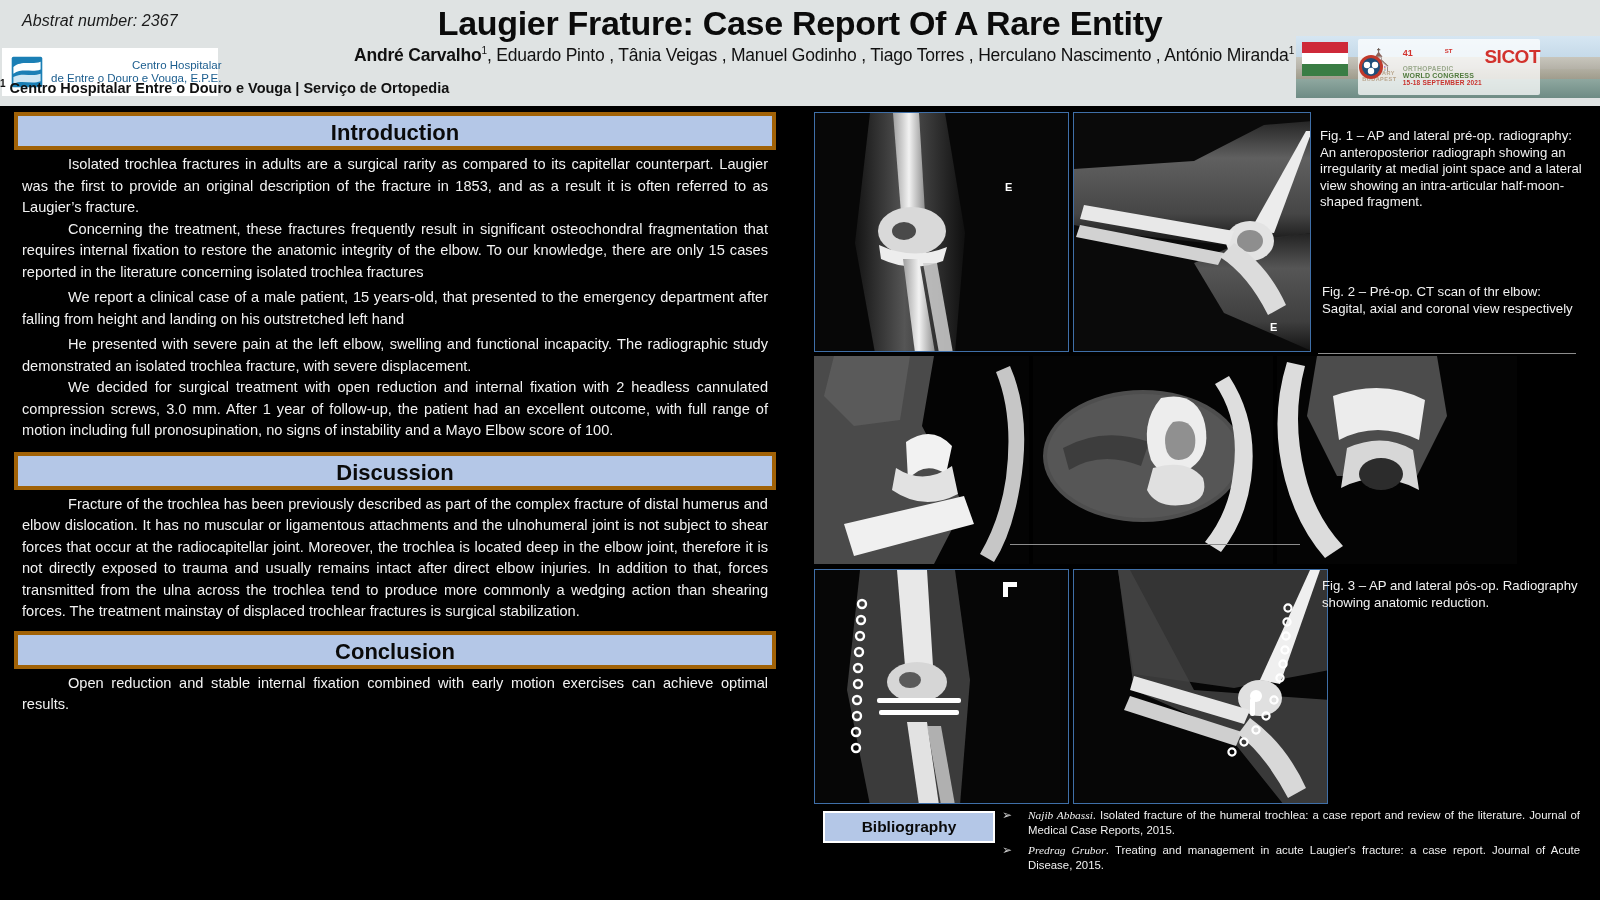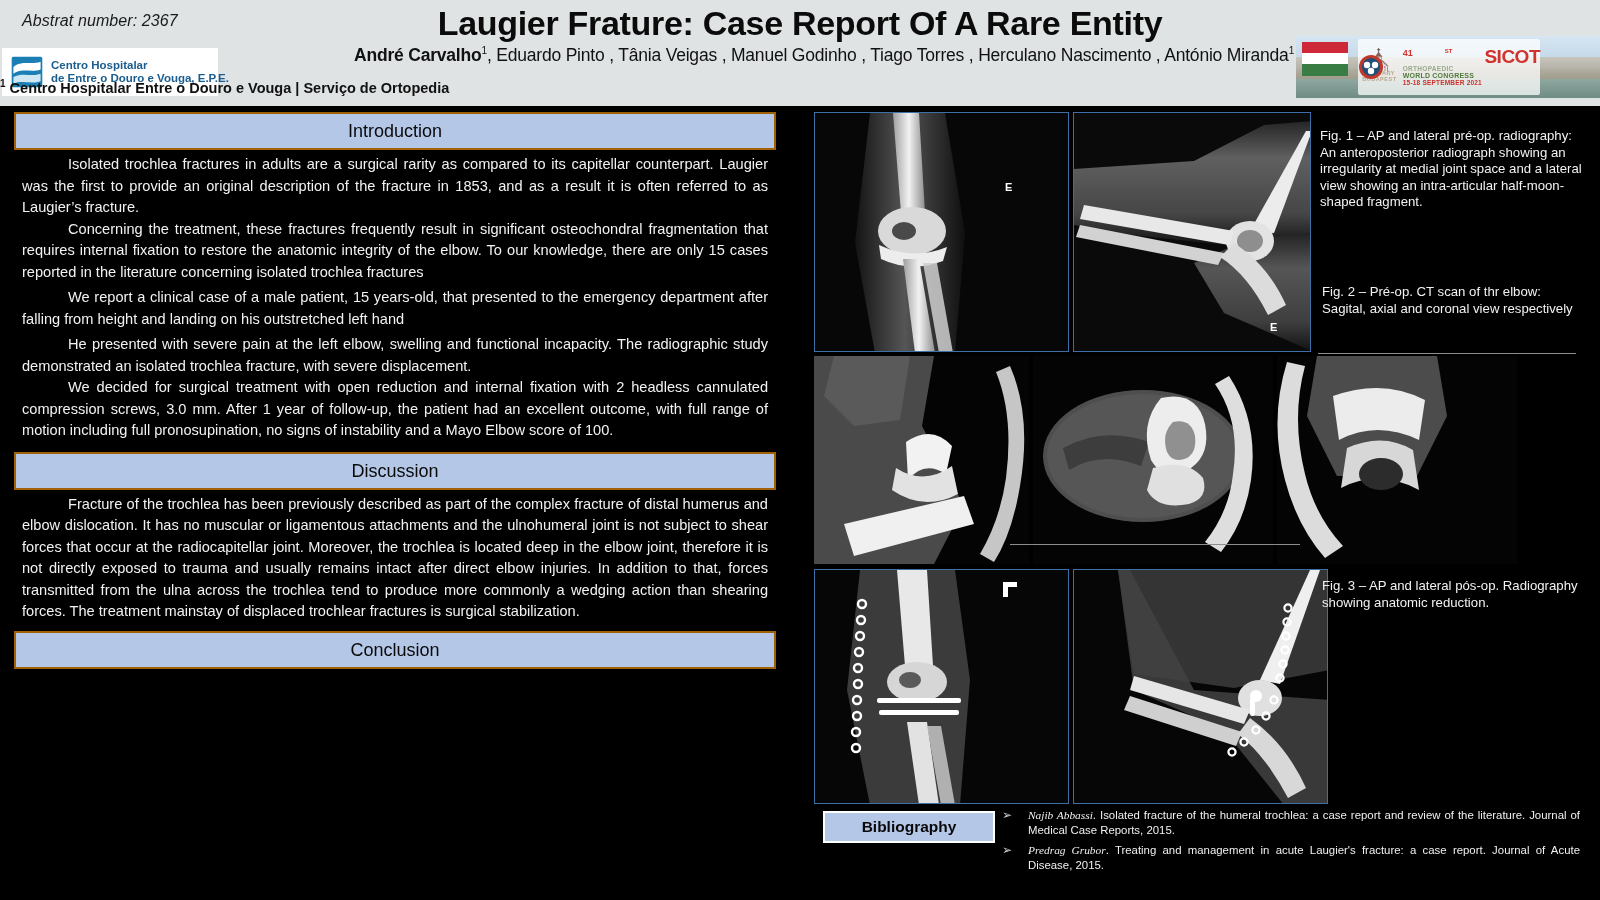--- a/index.html
+++ b/index.html
@@ -20,22 +20,23 @@
     position:absolute; left:22px; top:12px;
     font-style:italic; font-size:16px; color:#1a1a1a;
     letter-spacing:.1px;
   }
   .logo-box {
     position:absolute; left:2px; top:48px; width:216px; height:48px;
     background:#fff; display:flex; align-items:center; padding-left:8px;
   }
   .logo-mark { width:34px; height:34px; flex:0 0 34px; margin-right:7px; }
   .logo-text {
-    font-size:11.5px; line-height:13.5px; color:#1b5d8e; font-weight:bold;
+    font-size:11.5px; line-height:13.5px; color:#1b5d8e; font-weight:normal;
     white-space:nowrap;
+    text-align:right;
   }
   .poster-title {
     position:absolute; left:0; top:4px; width:1600px;
     text-align:center; font-size:34px; font-weight:bold; color:#0b0b0b;
     letter-spacing:-.3px;
   }
   .authors {
     position:absolute; left:0; top:45px; width:1600px;
     text-align:center; font-size:17.5px; color:#111;
     letter-spacing:-.2px; white-space:nowrap;padding-left:48px;
@@ -75,23 +76,23 @@
   .sic-sub { font-size:6.5px; color:#9aa98c; font-weight:bold; letter-spacing:.3px; }
   .sic-wc { font-size:7px; color:#4f7a3c; font-weight:bold; letter-spacing:.2px; }
   .sic-date { font-size:6.5px; color:#c9322d; font-weight:bold; letter-spacing:.2px; }
   .sic-emblem { position:absolute; left:62px; top:18px; width:26px; height:26px; }
 
   
   .left-col { position:absolute; left:0; top:106px; width:790px; height:794px; }
 
   .sec-head {
     margin:6px 14px 0 14px;
-    background:#b4c7e7; border:2px solid #a16207;
+    background:#b4c7e7; border:4px solid #a16207;
     text-align:center; color:#0a0a0a;
-    font-size:18px; font-weight:normal; line-height:34px; height:38px;
+    font-size:22px; font-weight:bold; line-height:34px; height:38px;
   }
   .sec-body {
     margin:4px 22px 0 22px;
     font-size:14.6px; line-height:21.5px; color:#f2f2f2;
     text-align:justify;
   }
   .sec-body p { text-indent:46px; margin:0; }
 
   
   .right-col { position:absolute; left:790px; top:106px; width:810px; height:794px; }
@@ -206,20 +207,23 @@
       <p>He presented with severe pain at the left elbow, swelling and functional incapacity. The radiographic study demonstrated an isolated trochlea fracture, with severe displacement.</p>
       <p>We decided for surgical treatment with open reduction and internal fixation with 2 headless cannulated compression screws, 3.0 mm. After 1 year of follow-up, the patient had an excellent outcome, with full range of motion including full pronosupination, no signs of instability and a Mayo Elbow score of 100.</p>
     </div>
 
     <div class="sec-head" style="margin-top:10px">Discussion</div>
     <div class="sec-body">
       <p>Fracture of the trochlea has been previously described as part of the complex fracture of distal humerus and elbow dislocation. It has no muscular or ligamentous attachments and the ulnohumeral joint is not subject to shear forces that occur at the radiocapitellar joint. Moreover, the trochlea is located deep in the elbow joint, therefore it is not directly exposed to trauma and usually remains intact after direct elbow injuries. In addition to that, forces transmitted from the ulna across the trochlea tend to produce more commonly a wedging action than shearing forces. The treatment mainstay of displaced trochlear fractures is surgical stabilization.</p>
     </div>
 
     <div class="sec-head" style="margin-top:8px">Conclusion</div>
+    <div class="sec-body">
+      <p>Open reduction and stable internal fixation combined with early motion exercises can achieve optimal results.</p>
+    </div>
   </div>
 
   <div class="right-col">
 
     <div class="fig-frame" style="left:24px; top:6px; width:255px; height:240px;">
       <svg viewBox="0 0 255 240" width="255" height="240">
         <rect width="255" height="240" fill="#070707"></rect>
         <defs>
           <linearGradient id="softT" x1="0" y1="0" x2="1" y2="0">
             <stop offset="0" stop-color="#151515"></stop>

